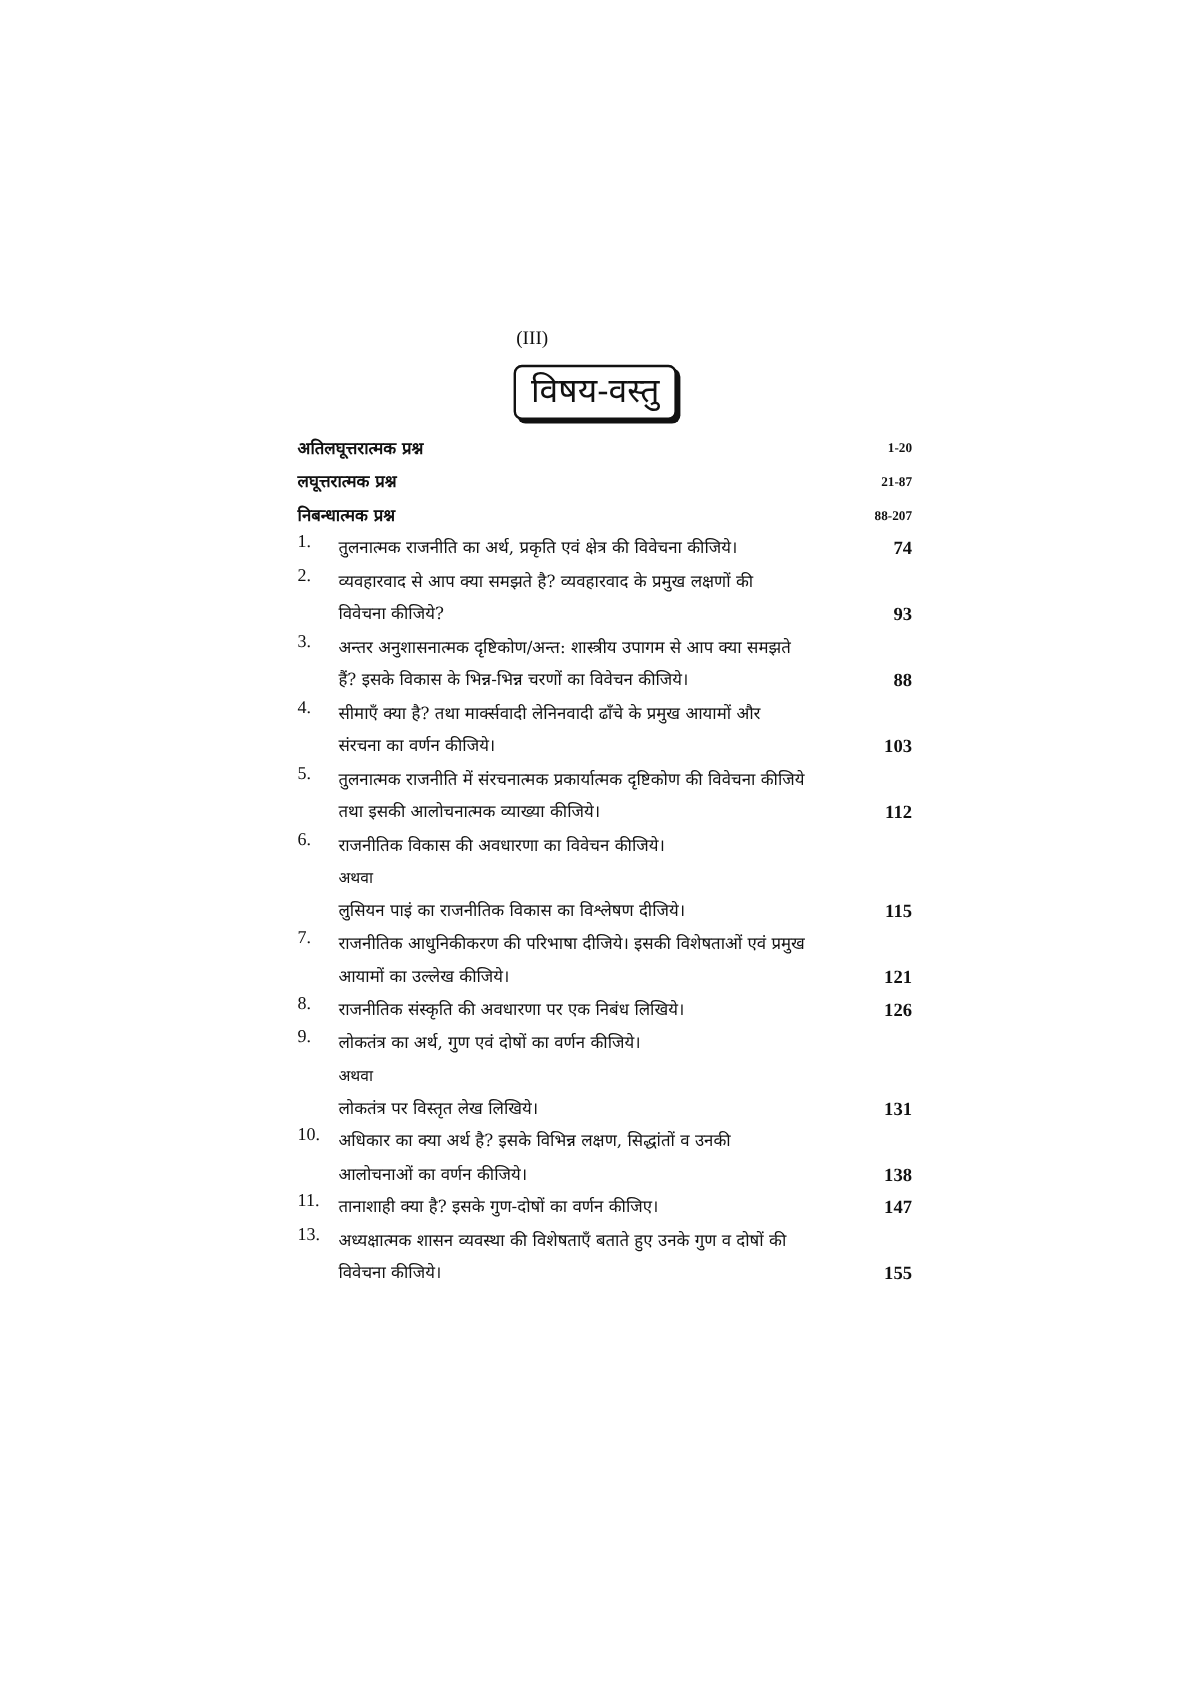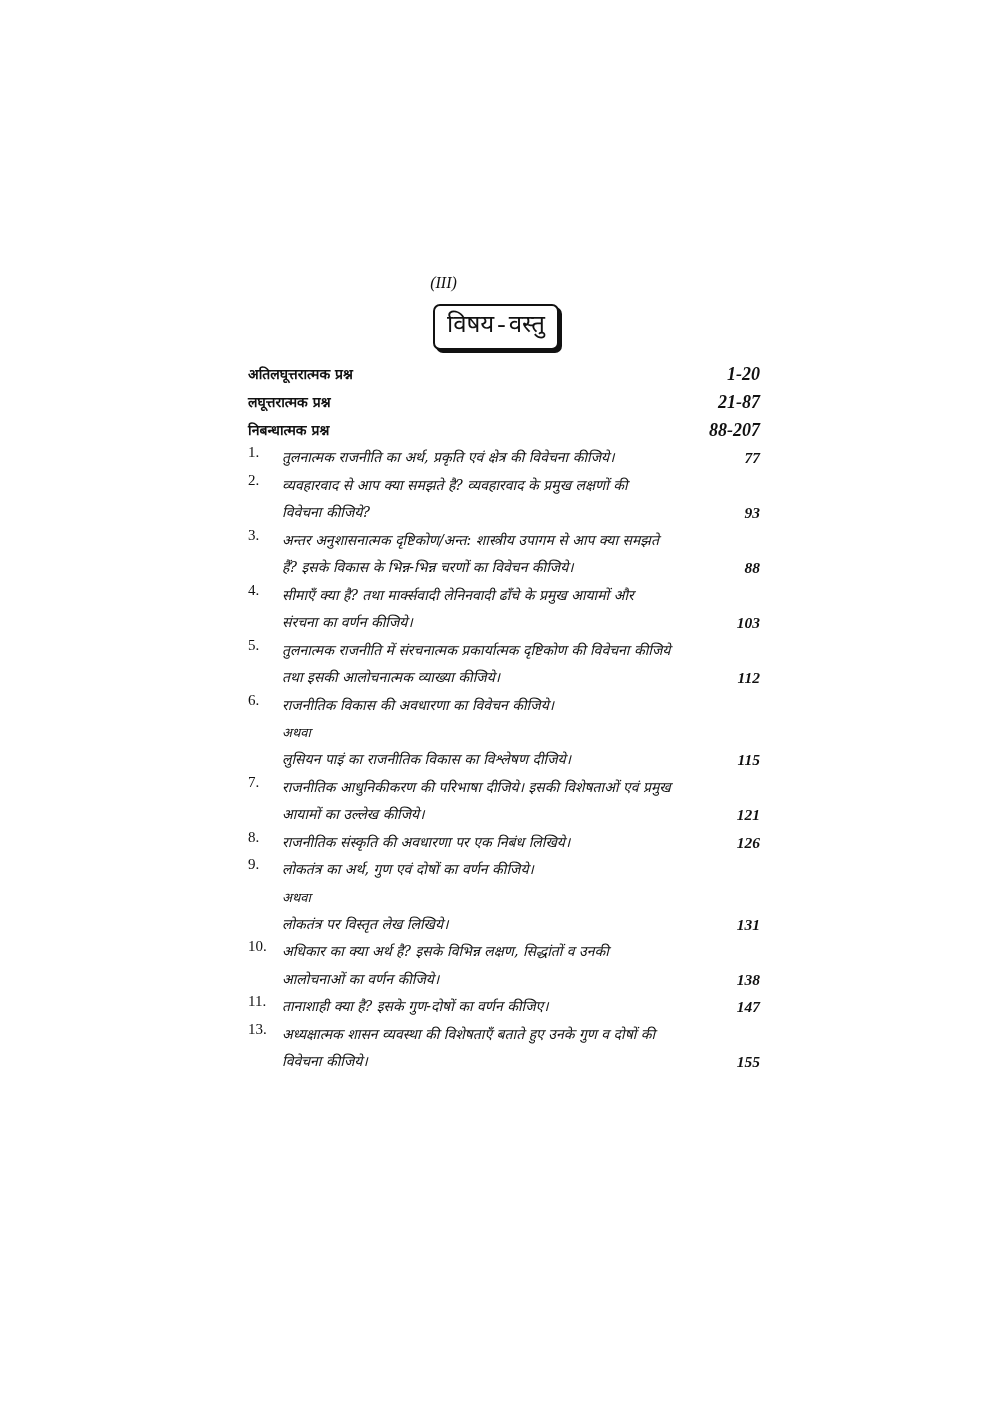--- a/index.html
+++ b/index.html
@@ -1,31 +1,31 @@
 <!DOCTYPE html>
 <html><head>
 <meta charset="utf-8">
 <style>
   html, body { margin: 0; padding: 0; background: #ffffff; }
   body { width: 992px; height: 1403px; position: relative; overflow: hidden;
          font-family: "DejaVu Serif", "Liberation Serif", serif; color: #111; }
   .page-num { position: absolute; top: 274px; left: 0; width: 887px; text-align: center;
-              font-family: "Liberation Serif", serif; font-size: 16px; font-style: italic; }
+              font-family: "Liberation Serif", serif; font-size: 16px; }
   .title-wrap { position: absolute; top: 304px; left: 0; width: 992px; text-align: center; }
   .title-box { display: inline-block; border: 2px solid #111; border-radius: 7px;
-               padding: 2px 12px 4px 12px; font-size: 24px; line-height: 36px;
-               box-shadow: 3px 3px 0 #111; background: #fff; font-family: Liberation Mono, monospace; }
+               padding: 2px 12px 4px 12px; font-size: 28px; line-height: 36px;
+               box-shadow: 3px 3px 0 #111; background: #fff; }
   .toc { position: absolute; top: 360px; left: 248px; width: 512px;
          font-size: 14px; }
   .sec-row { display: flex; justify-content: space-between; height: 28px; line-height: 28px;
              font-weight: bold; }
-  .sec-row .pg { font-family: "Liberation Serif", serif; font-size: 18px; font-style: italic; }
+  .sec-row .pg { font-family: "Liberation Serif", serif; font-size: 11px; }
   .item { display: flex; }
   .item .num { width: 34px; flex: none; font-family: "Liberation Serif", serif; font-size: 15px; }
-  .item .body { flex: 1; font-style: italic; }
+  .item .body { flex: 1; }
   .line { display: flex; justify-content: space-between; height: 27.5px; line-height: 27.5px; }
   .line .txt { white-space: nowrap; }
   .line .pg { font-weight: bold; font-family: "Liberation Serif", serif; font-size: 15.5px; }
   .or { text-align: left; height: 27px; line-height: 27px; font-size: 13px; }
 </style>
 </head>
 <body>
 
 <div class="page-num">(III)</div>
 <div class="title-wrap">
@@ -44,21 +44,21 @@
   <div class="sec-row">
     <span>निबन्धात्मक प्रश्न</span>
     <span class="pg">88-207</span>
   </div>
 
   <div class="item">
     <span class="num">1.</span>
     <div class="body">
       <div class="line">
           <span class="txt">तुलनात्मक राजनीति का अर्थ, प्रकृति एवं क्षेत्र की विवेचना कीजिये।</span>
-          <span class="pg">77</span>
+          <span class="pg">74</span>
         </div>
     </div>
   </div>
 
   <div class="item">
     <span class="num">2.</span>
     <div class="body">
       <div class="line">
           <span class="txt">व्यवहारवाद से आप क्या समझते है? व्यवहारवाद के प्रमुख लक्षणों की</span>
         </div>

